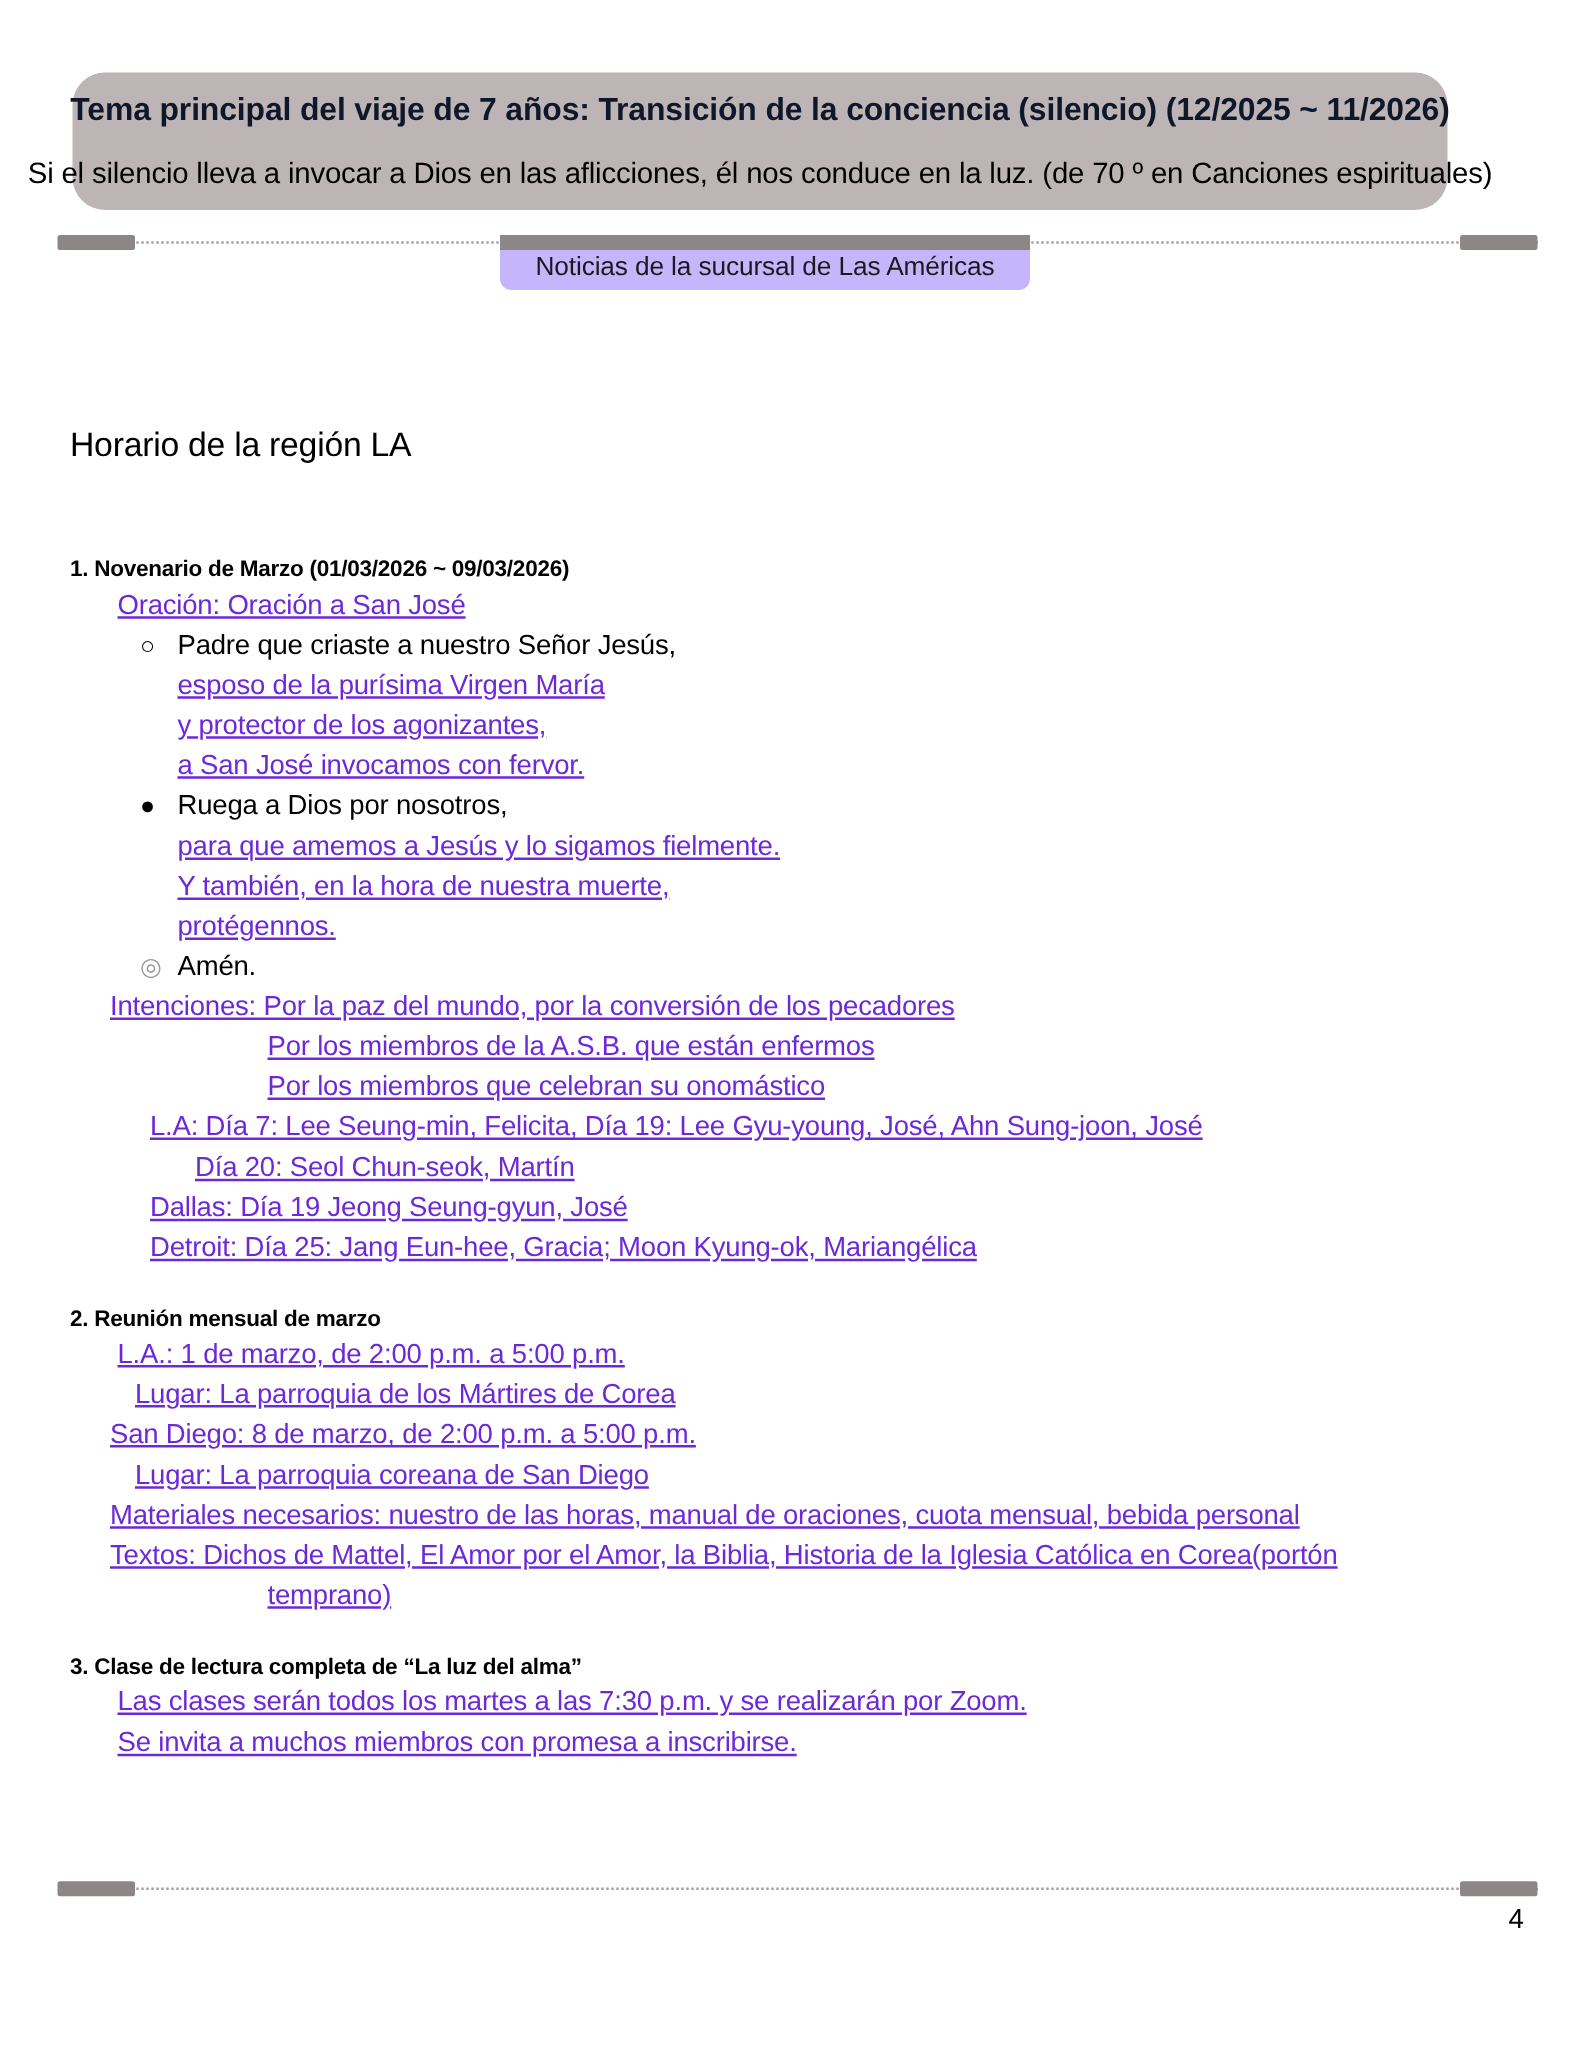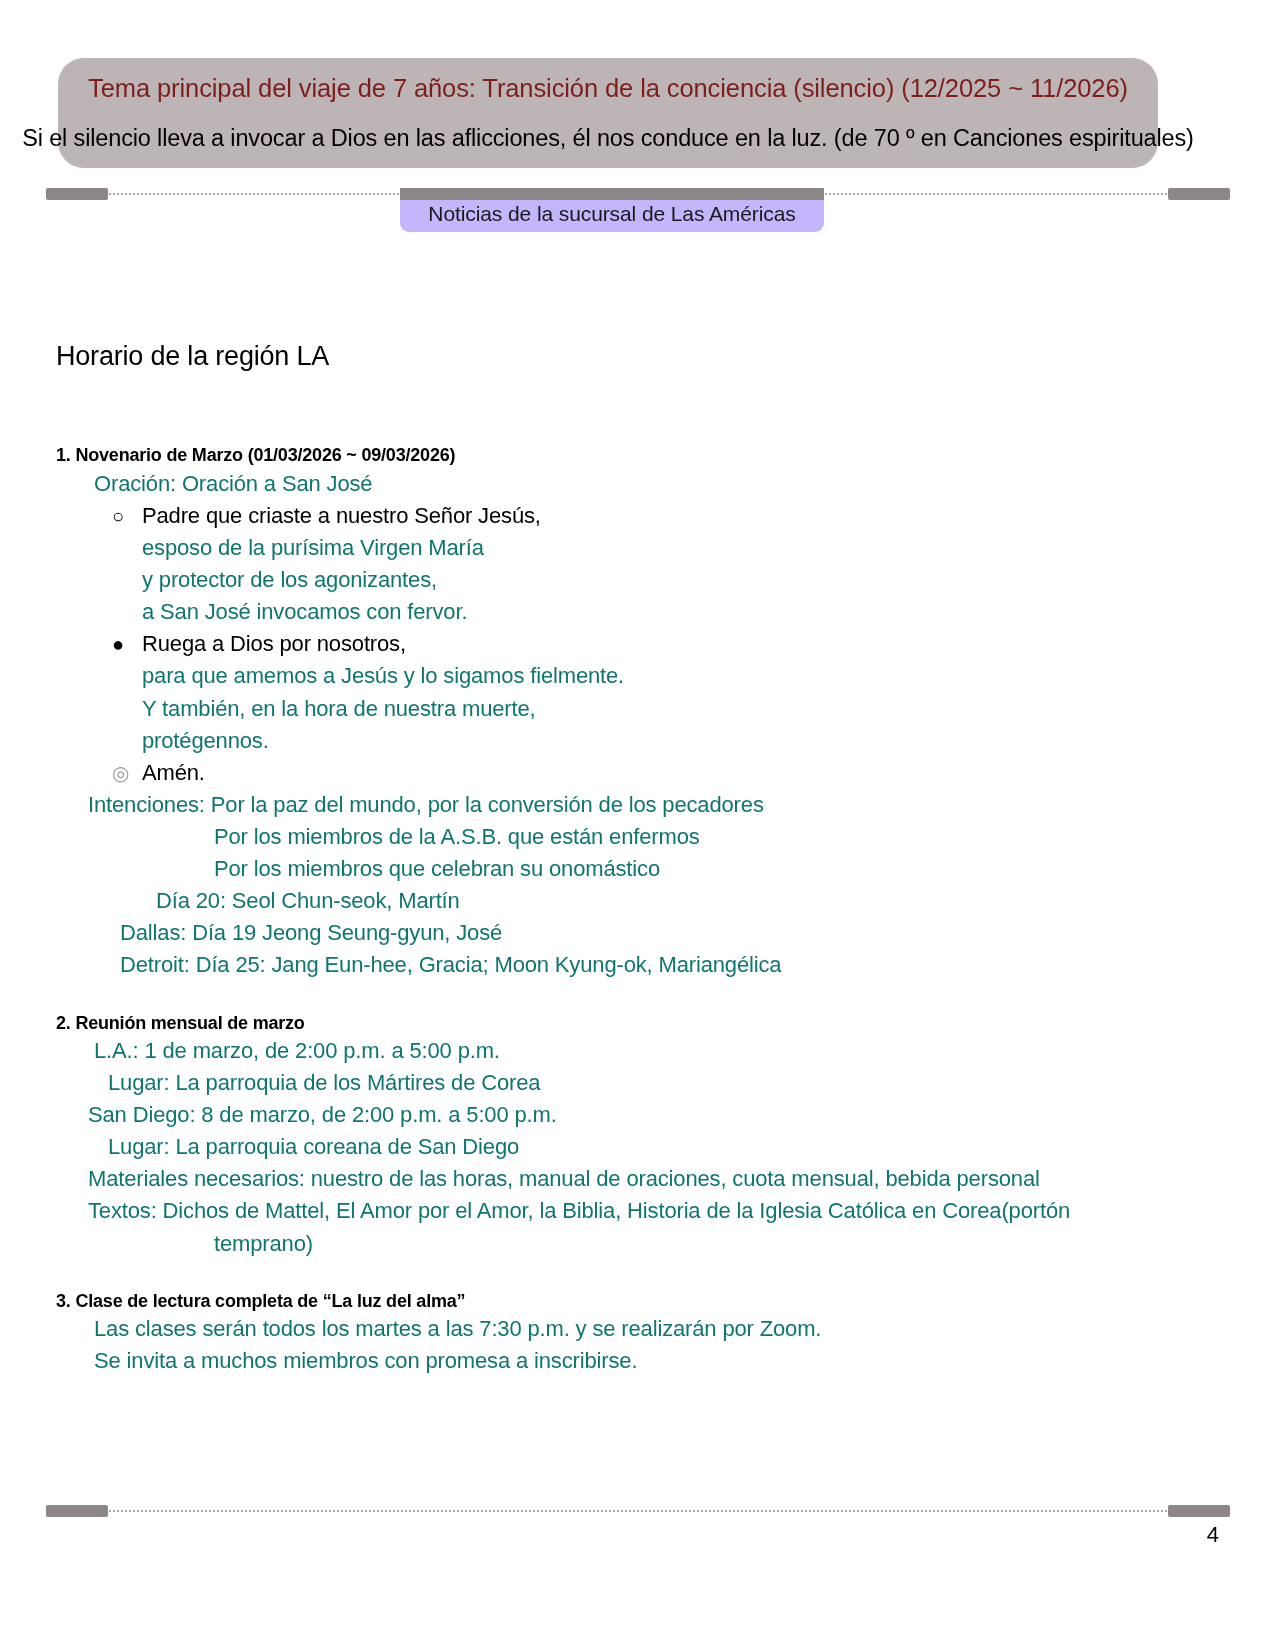--- a/index.html
+++ b/index.html
@@ -27,24 +27,24 @@
     border-radius: 26px;
     display: flex;
     flex-direction: column;
     align-items: center;
     justify-content: center;
     box-sizing: border-box;
     padding: 4px 14px;
   }
   .header-line-1 {
     font-size: 25.5px;
-    font-weight: normal;
+    font-weight: bold;
     letter-spacing: -0.1px;
     line-height: 1.35;
-    color: #7f1d1d;
+    color: #0f172a;
     white-space: nowrap;
   }
   .header-line-2 {
     font-size: 23.5px;
     font-weight: normal;
     letter-spacing: -0.15px;
     line-height: 1.4;
     color: #000;
     white-space: nowrap;
     margin-top: 17px;
@@ -134,21 +134,22 @@
     margin-left: 56px;
     line-height: 1.3;
     white-space: nowrap;
   }
 
   .line {
     font-size: 22px;
     letter-spacing: -0.15px;
     line-height: 1.46;
     white-space: nowrap;
-    color: #0f766e;
+    color: #6d28d9;
+    text-decoration: underline;
   }
   .i3 { margin-left: 120px; }
   .i4 { margin-left: 142px; }
   .i5 { margin-left: 156px; }
   .i6 { margin-left: 214px; }
   .i7 { margin-left: 88px; }
   .i8 { margin-left: 94px; }
   .i9 { margin-left: 108px; }
 
   .bullet-row {
@@ -235,20 +236,21 @@
 
     <div class="bullet-row">
       <span class="bullet-mark double">◎</span>
       <span class="bullet-text">Amén.</span>
     </div>
 
     <div class="line i7">Intenciones: Por la paz del mundo, por la conversión de los pecadores</div>
     <div class="line i6">Por los miembros de la A.S.B. que están enfermos</div>
     <div class="line i6">Por los miembros que celebran su onomástico</div>
 
+    <div class="line i3">L.A: Día 7: Lee Seung-min, Felicita, Día 19: Lee Gyu-young, José, Ahn Sung-joon, José</div>
     <div class="line i5">Día 20: Seol Chun-seok, Martín</div>
     <div class="line i3">Dallas: Día 19 Jeong Seung-gyun, José</div>
     <div class="line i3">Detroit: Día 25: Jang Eun-hee, Gracia; Moon Kyung-ok, Mariangélica</div>
   </div>
 
   <div class="spacer-md"></div>
 
   <div class="section">
     <div class="sec-title">2. Reunión mensual de marzo</div>
     <div class="line i8">L.A.: 1 de marzo, de 2:00 p.m. a 5:00 p.m.</div>

